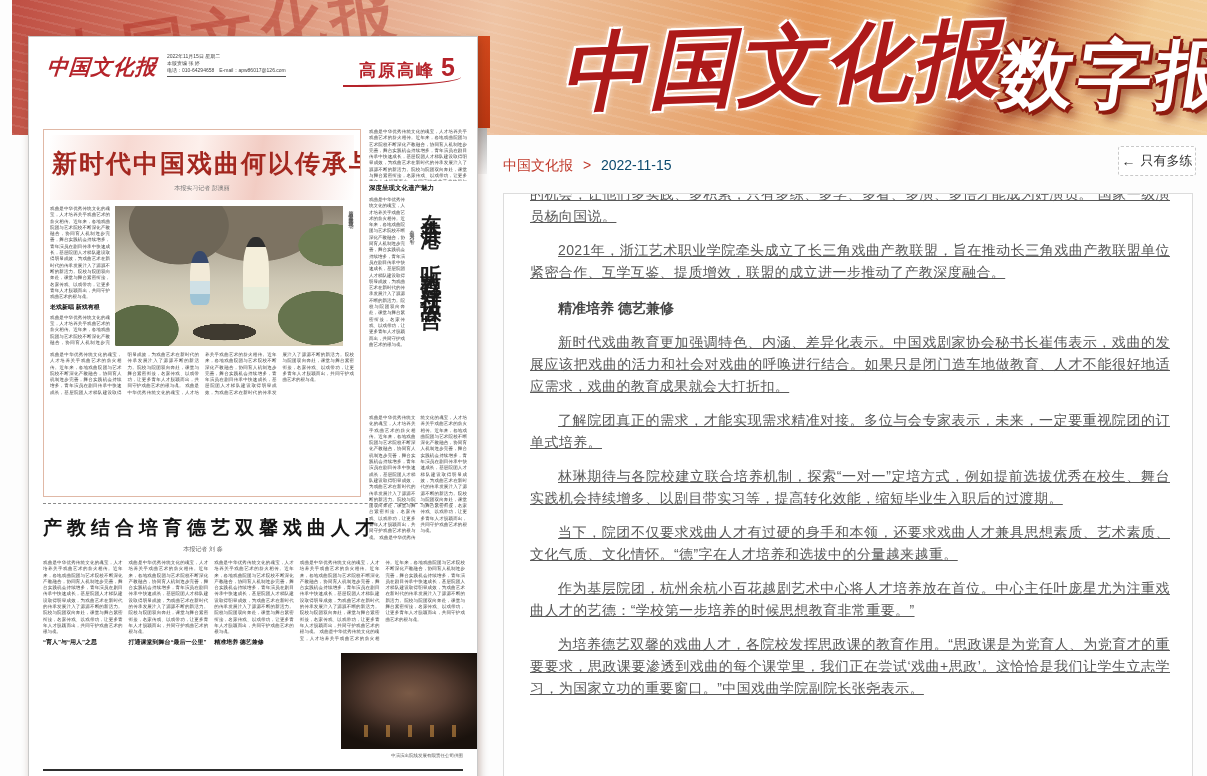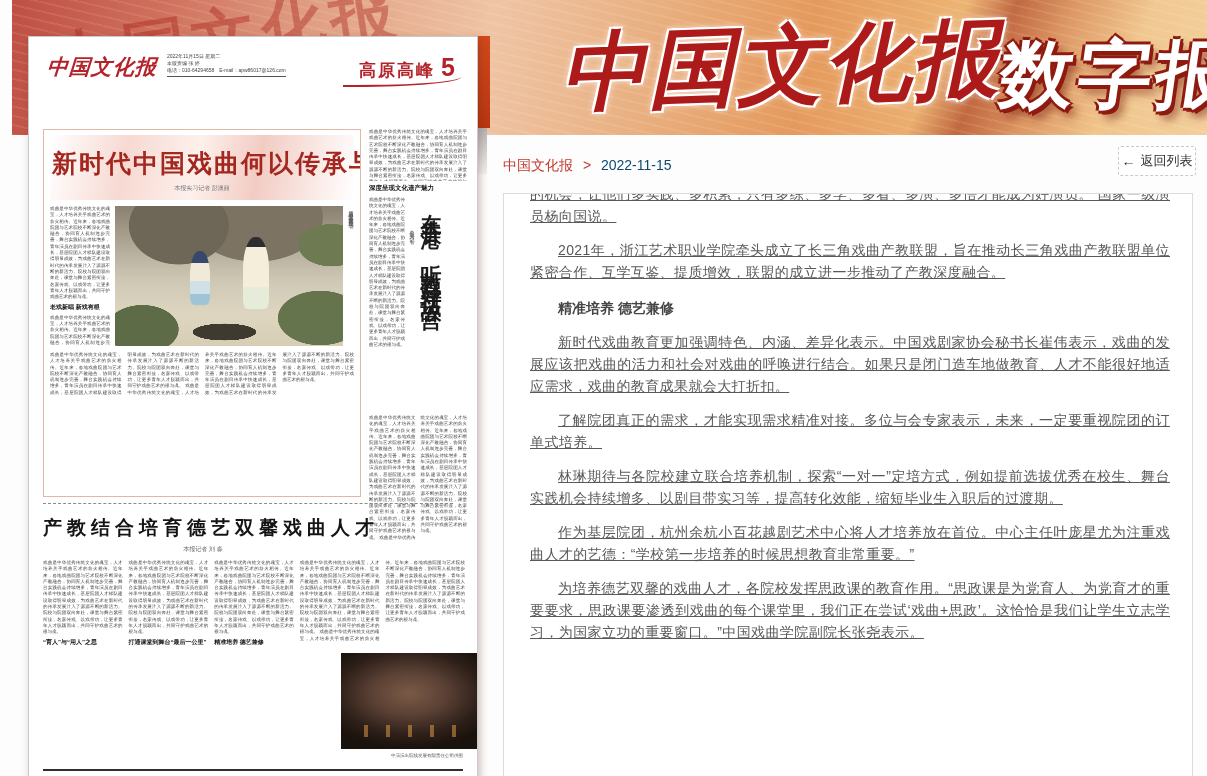--- a/index.html
+++ b/index.html
@@ -209,25 +209,26 @@
 </div>
 
 <div class="breadcrumb">
   <span class="crumb-paper">中国文化报</span>
   <span class="crumb-sep">&gt;</span>
   <span class="crumb-date">2022-11-15</span>
 </div>
 
 <div class="back-btn">
   <span class="back-arrow">←</span>
-  <span>返回列表</span>
+  <span>只有多练</span>
 </div>
 
 <div class="article-panel">
   <p class="cut-top">的机会，让他们多实践、多积累，只有多练、多学、多看、多演、多悟才能成为好演员。”国家一级演员杨向国说。</p>
   <p>2021年，浙江艺术职业学院牵头成立了长三角戏曲产教联盟，旨在推动长三角戏曲产教联盟单位紧密合作、互学互鉴、提质增效，联盟的成立进一步推动了产教深度融合。</p>
   <h3>精准培养 德艺兼修</h3>
   <p>新时代戏曲教育更加强调特色、内涵、差异化表示。中国戏剧家协会秘书长崔伟表示，戏曲的发展应该把戏曲的活力和社会对戏曲的呼唤进行结合。如果只是闭门造车地做教育、人才不能很好地适应需求，戏曲的教育成果就会大打折扣。</p>
   <p>了解院团真正的需求，才能实现需求精准对接。多位与会专家表示，未来，一定要重视院团的订单式培养。</p>
   <p>林琳期待与各院校建立联合培养机制，探索“一对一”定培方式，例如提前选拔优秀在校生、舞台实践机会持续增多、以剧目带实习等，提高转化效能，缩短毕业生入职后的过渡期。</p>
+  <p>当下，院团不仅要求戏曲人才有过硬的身手和本领，还要求戏曲人才兼具思想素质、艺术素质、文化气质、文化情怀。“德”字在人才培养和选拔中的分量越来越重。</p>
   <p>作为基层院团，杭州余杭小百花越剧艺术中心将人才培养放在首位。中心主任叶庞星尤为注重戏曲人才的艺德：“学校第一步培养的时候思想教育非常重要。”</p>
   <p>为培养德艺双馨的戏曲人才，各院校发挥思政课的教育作用。“思政课是为党育人、为党育才的重要要求，思政课要渗透到戏曲的每个课堂里，我们正在尝试‘戏曲+思政’。这恰恰是我们让学生立志学习，为国家立功的重要窗口。”中国戏曲学院副院长张尧表示。</p>
 </div>
 
 </body></html>

